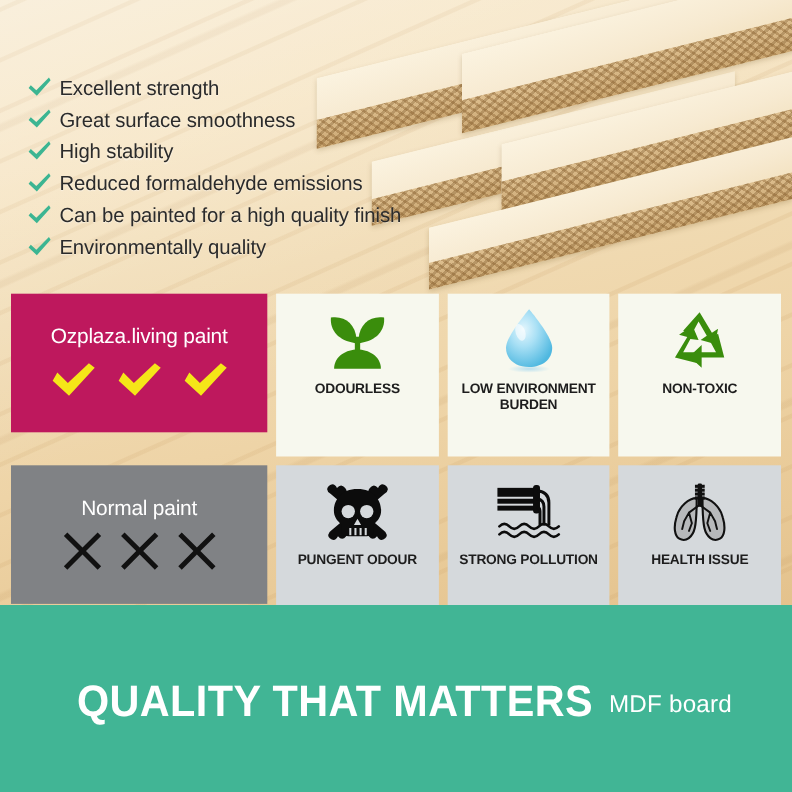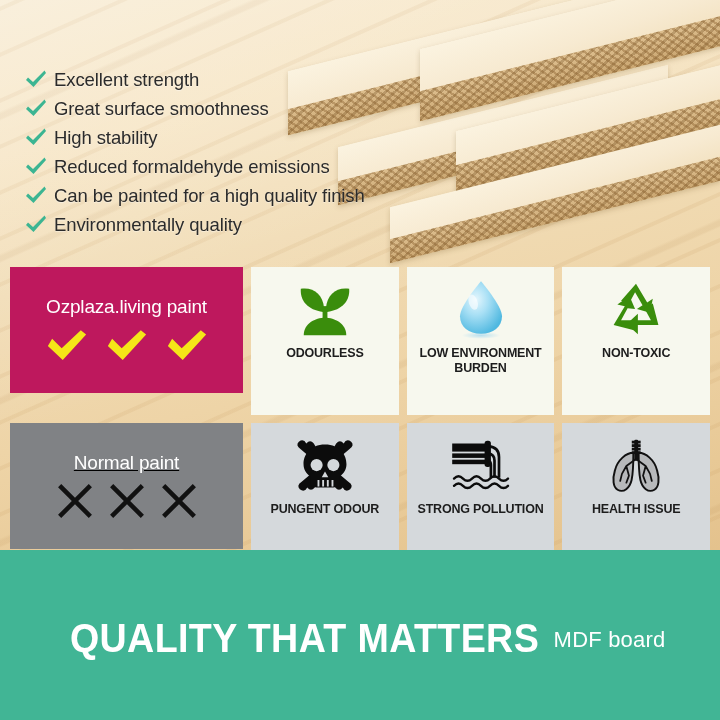--- a/index.html
+++ b/index.html
@@ -132,21 +132,21 @@
     flex: 0 0 233px;
     height: 126px;
     display: flex;
     flex-direction: column;
     align-items: center;
     justify-content: center;
     box-sizing: border-box;
     padding: 6px 4px 4px;
   }
   .panel-good { background: #be185d; }
-  .panel-bad  { background: #808285; text-decoration: underline; }
+  .panel-bad  { background: #808285; }
   .panel-title {
     font-size: 19px;
     color: #ffffff;
     margin-bottom: 10px;
     letter-spacing: -0.2px;
   }
   .marks {
     display: flex;
     gap: 16px;
     align-items: center;

